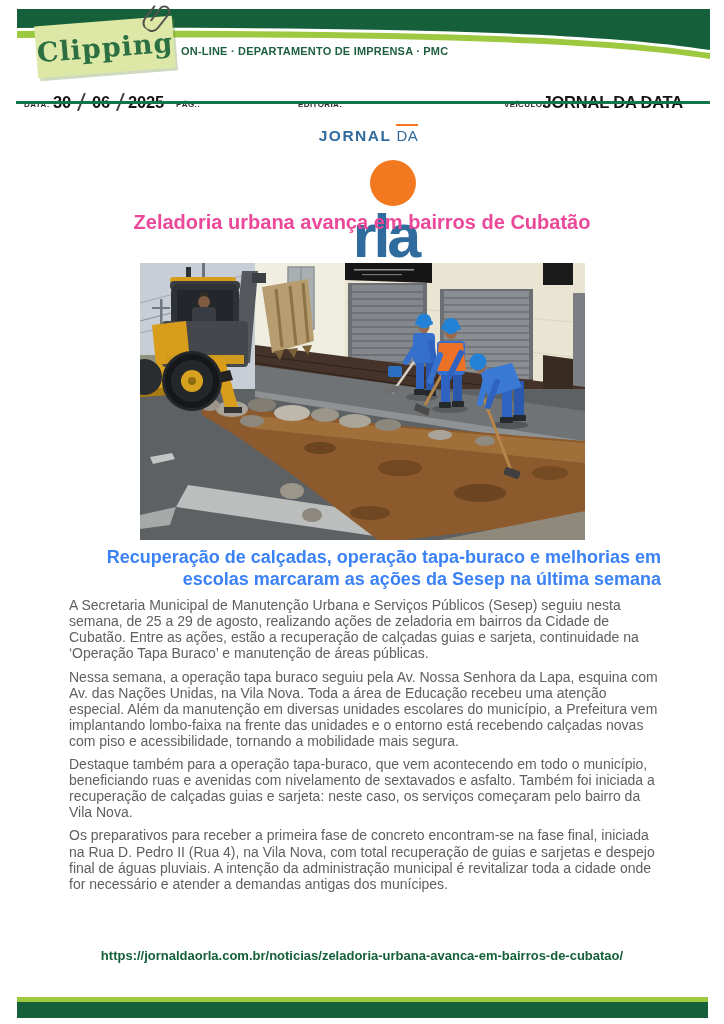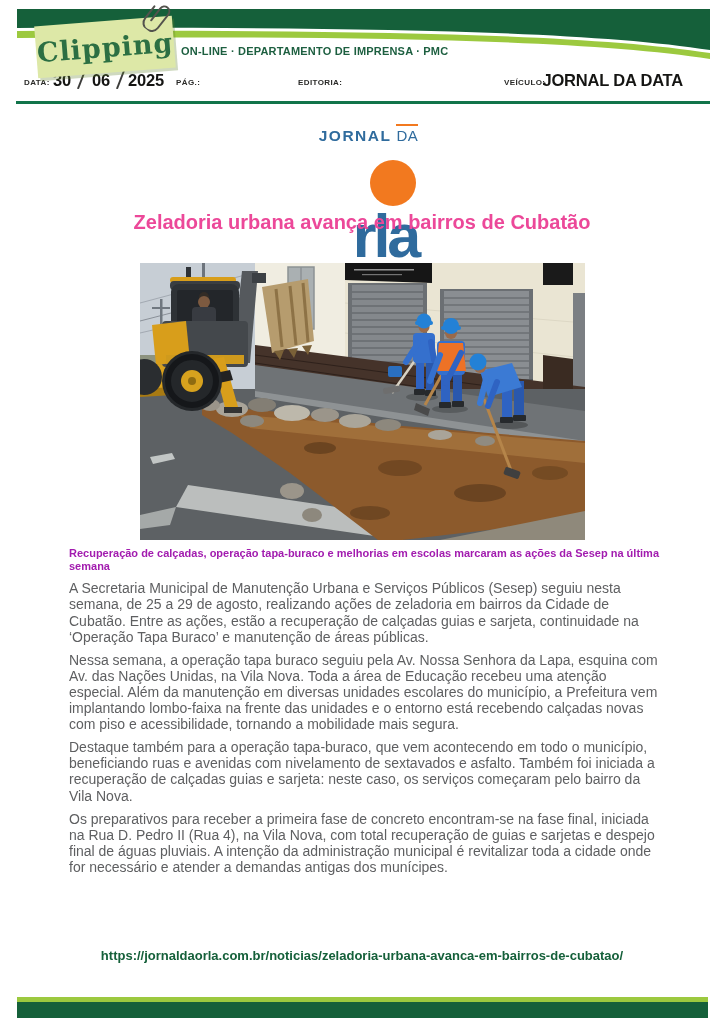--- a/index.html
+++ b/index.html
@@ -8,21 +8,21 @@
   
   .banner-svg{position:absolute;left:17px;top:9px;}
   .clip-tag{position:absolute;left:36px;top:21px;width:138px;height:52px;background:#dde8a7;
     transform:rotate(-4.5deg);box-shadow:2px 3px 0 rgba(96,128,44,.30);
     display:flex;align-items:center;justify-content:center;z-index:3;}
   .clip-tag .tag-text{font-family:"DejaVu Serif",serif;font-size:27px;font-weight:700;color:#2c6f43;letter-spacing:1px;}
   .paperclip{position:absolute;left:146px;top:2px;z-index:4;transform:rotate(38deg);}
   .banner-subtitle{position:absolute;left:181px;top:37px;font-size:11px;font-weight:700;color:#1d5f40;letter-spacing:.2px;z-index:3;margin-top:8px;}
 
   
-  .meta{position:absolute;top:66px;left:22px;width:661px;height:26px;}
+  .meta{position:absolute;top:88px;left:22px;width:661px;height:26px;}
   .meta .m-label{position:absolute;bottom:5px;font-size:8px;font-weight:700;color:#2a2a28;letter-spacing:.4px;}
   .meta .m-val{position:absolute;bottom:2px;font-size:16.5px;font-weight:700;color:#151513;letter-spacing:-.2px;margin-top:12px;}
   .meta .slash{position:absolute;bottom:2px;font-size:25px;font-weight:400;color:#3c3c3a;transform:rotate(6deg);line-height:20px;}
   .pos-data{left:2px;} .pos-day{left:31px;} .pos-slash1{left:56px;} .pos-month{left:70px;}
   .pos-slash2{left:95px;} .pos-year{left:106px;} .pos-pag{left:154px;} .pos-editoria{left:276px;margin-top:12px;}
   .pos-veiculo{left:482px;} .pos-veiculo-val{right:0px;}
   .rule{position:absolute;left:16px;top:101px;width:694px;height:3px;background:#11744a;}
 
   
   .logo{position:absolute;left:0;right:0;top:124px;display:flex;justify-content:center;}
@@ -31,21 +31,21 @@
   .logo-jornal{font-size:15.5px;font-weight:700;letter-spacing:1.5px;}
   .logo-da{font-size:15px;font-weight:400;border-top:2.5px solid #f2791f;padding-top:1px;margin-bottom:1px;letter-spacing:.5px;}
   .logo-main{display:flex;align-items:flex-end;margin-top:-3px;flex-direction:column;}
   .logo-dot{width:46px;height:46px;border-radius:50%;background:#f2791f;margin:0 2px 5px 0;}
   .logo-rla{font-size:61px;font-weight:700;color:#2f6b9d;letter-spacing:-3px;line-height:50px;}
 
   
   .headline{position:absolute;left:0;right:0;top:211px;text-align:center;font-size:20px;font-weight:700;color:#ec4899;}
   .photo{position:absolute;left:140px;top:263px;width:445px;height:277px;}
   .article{position:absolute;left:69px;top:547px;width:592px;color:#5e5f61;font-size:14px;line-height:1.15;}
-  .subhead{font-weight:700;color:#a21caf;margin:0 0 9px 0;font-size:11px;line-height:1.2;}
+  .subhead{font-weight:700;color:#3b82f6;margin:0 0 9px 0;font-size:18px;line-height:1.2;text-align:right;}
   .article p{margin:0 0 7px 0;}
 
   
   .url{position:absolute;left:0;right:0;top:948px;text-align:center;font-size:13px;font-weight:700;color:#15603a;}
   .footer-light{position:absolute;left:17px;right:16px;top:997px;height:5px;background:#9cc93f;}
   .footer-dark{position:absolute;left:17px;right:16px;top:1002px;height:16px;background:#15603a;}
 </style>
 </head>
 <body>
 

